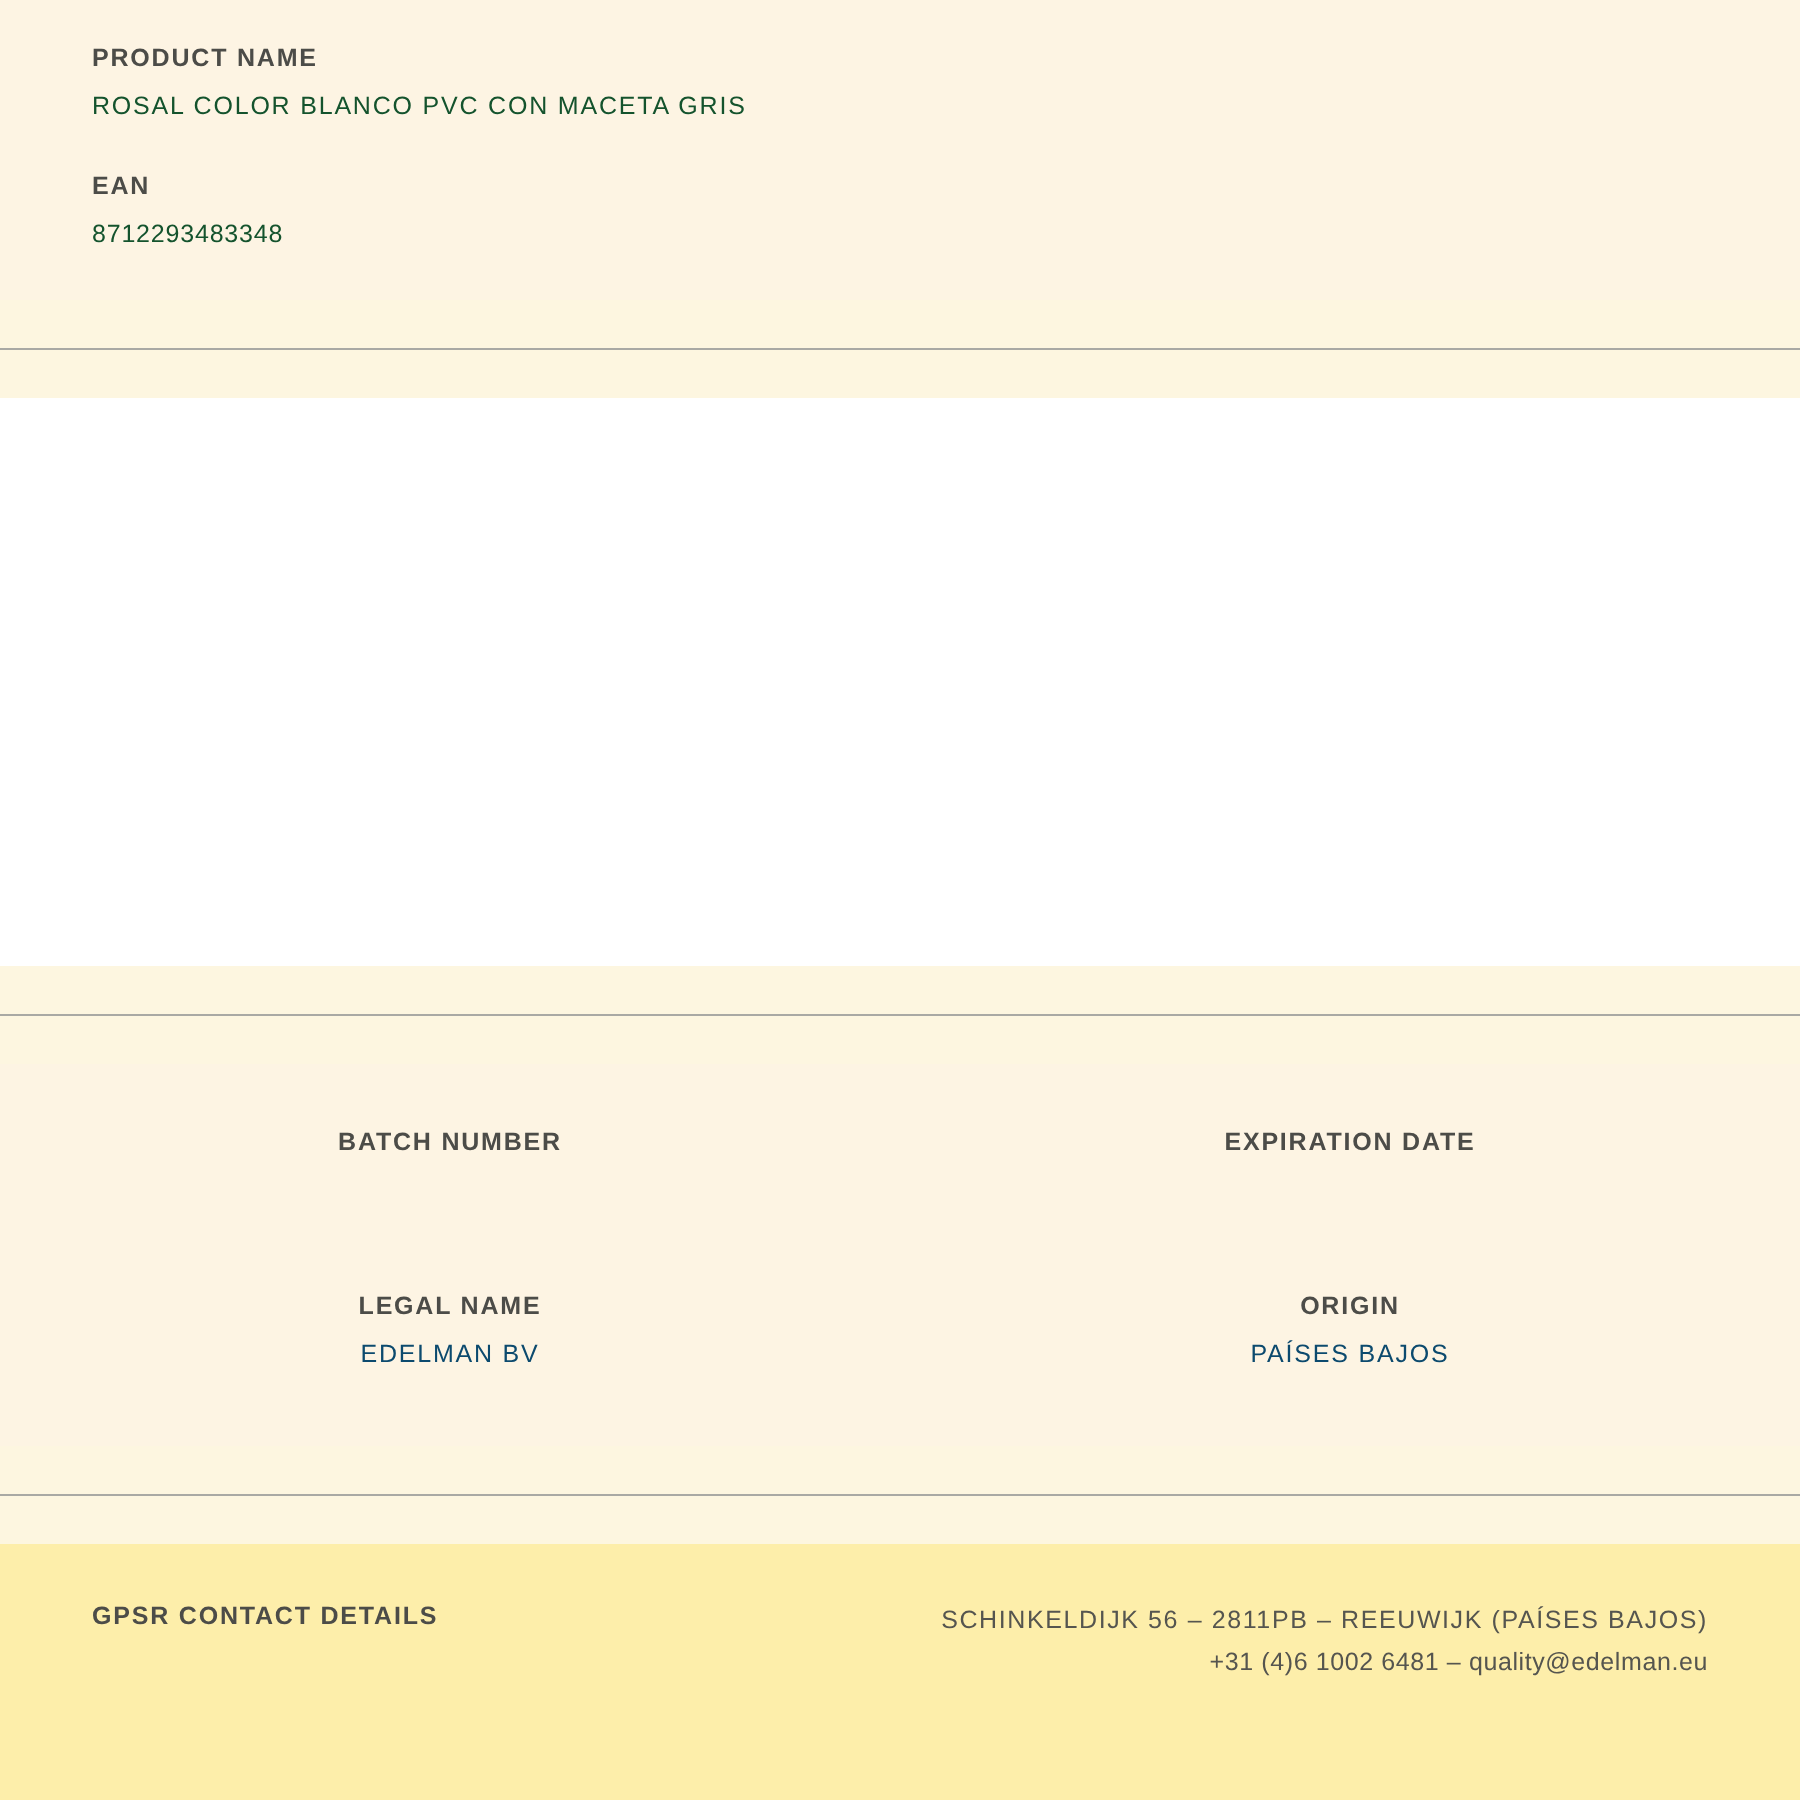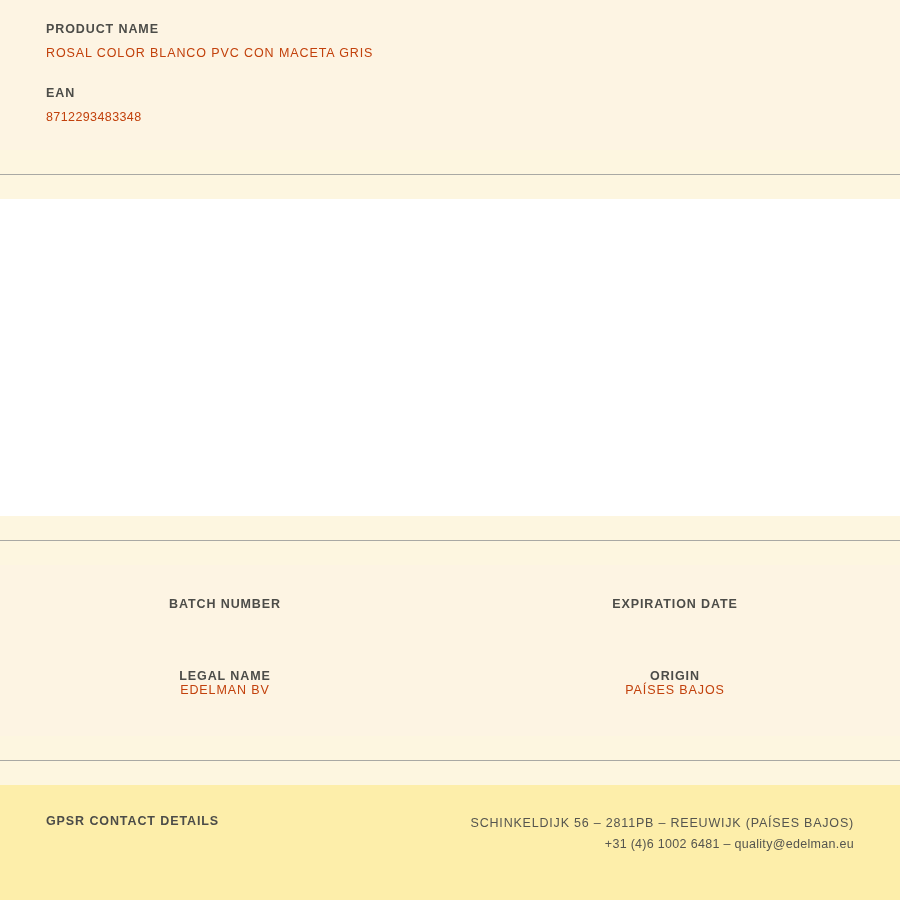--- a/index.html
+++ b/index.html
@@ -34,21 +34,21 @@
     font-size: 12.5px;
     font-weight: bold;
     letter-spacing: 0.9px;
     color: #4c4c48;
     text-transform: uppercase;
     margin: 0 0 10px 0;
   }
   .field-value {
     font-size: 12.5px;
     letter-spacing: 0.9px;
-    color: #c2410c;
+    color: #14532d;
     text-transform: uppercase;
     margin: 0;
   }
   .field-value.plain {
     text-transform: none;
     letter-spacing: 0.4px;
   }
   .field-group { margin-bottom: 26px; }
   .field-group:last-child { margin-bottom: 10px; }
 
@@ -83,36 +83,37 @@
   .cell-label {
     font-size: 12.5px;
     font-weight: bold;
     letter-spacing: 0.9px;
     color: #4c4c48;
     text-transform: uppercase;
   }
   .cell-value {
     font-size: 12.5px;
     letter-spacing: 0.9px;
-    color: #c2410c;
+    color: #0c4a6e;
     text-transform: uppercase;
+    margin-top: 10px;
     min-height: 14px;
   }
   .row-batch { padding: 32px 0 0 0; }
   .row-legal { padding: 44px 0 39px 0; }
 
   
   .footer {
     background: #fdeeaa;
     padding: 28px 46px 0 46px;
     box-sizing: border-box;
     display: flex;
     justify-content: space-between;
     align-items: flex-start;
-    height: 115px;
+    height: 128px;
   }
   .footer-label {
     font-size: 12.5px;
     font-weight: bold;
     letter-spacing: 0.9px;
     color: #4c4c48;
     text-transform: uppercase;
     padding-top: 1px;
   }
   .footer-lines {

